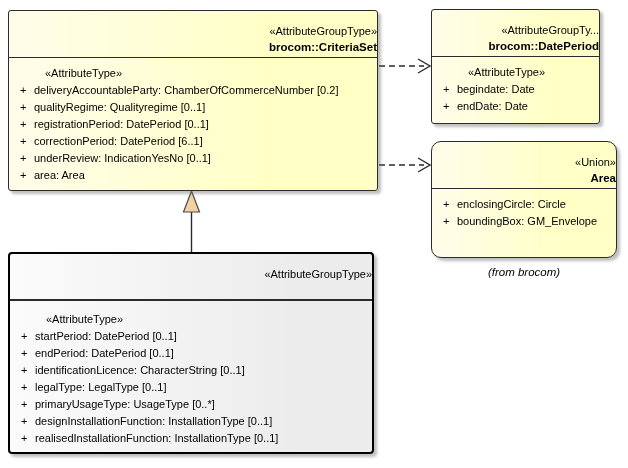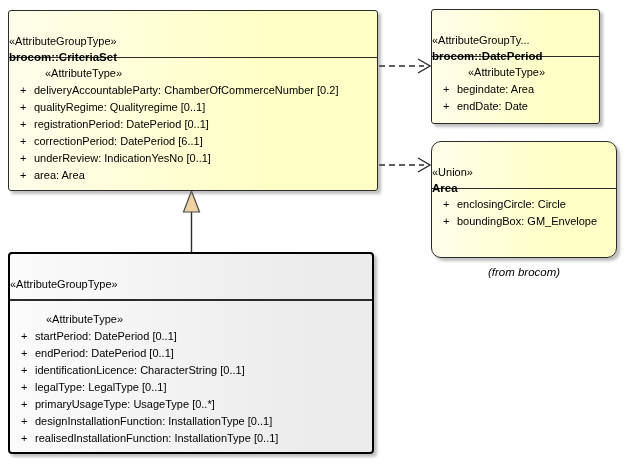--- a/index.html
+++ b/index.html
@@ -14,21 +14,21 @@
     background:linear-gradient(90deg,#fffdea 0%,#ffffc6 70%);
     box-shadow:3px 3px 3px rgba(110,110,110,0.45);
     font-size:11px;line-height:17px;
   }
   .uml-class.highlight{
     border:2.4px solid #000;border-radius:4px;
     background:linear-gradient(90deg,#fbfbfb 0%,#ececec 80%);
   }
   .hdr{
     box-sizing:border-box;height:47px;border-bottom:1.4px solid #2b2b2b;
-    text-align:left;padding-top:23px;
+    text-align:right;padding-top:13px;
   }
   .uml-class.highlight .hdr{border-bottom-width:2.2px;}
   .stereotype{font-size:11px;line-height:15px;white-space:nowrap;overflow:hidden;}
   .cname{font-weight:bold;font-size:11.5px;line-height:17px;white-space:nowrap;overflow:hidden;}
   .attrs{padding-top:7px;}
   .attrs.pad-lg{padding-top:10px;}
   .sect{padding-left:36px;height:17px;white-space:nowrap;overflow:hidden;}
   .row{display:flex;height:17px;white-space:nowrap;overflow:hidden;}
   .vis{box-sizing:border-box;width:25px;padding-left:11px;flex:0 0 auto;}
   .atext{flex:1 1 auto;overflow:hidden;}
@@ -93,21 +93,21 @@
 
   <div class="uml-class" style="left:431px;top:9px;width:169px;height:115px;">
     <div class="hdr">
       <div class="stereotype">«AttributeGroupTy...</div>
       <div class="cname">brocom::DatePeriod</div>
     </div>
     <div class="attrs">
       <div class="sect">«AttributeType»</div>
       <div class="row">
         <span class="vis">+</span>
-        <span class="atext">begindate: Area</span>
+        <span class="atext">begindate: Date</span>
       </div>
       <div class="row">
         <span class="vis">+</span>
         <span class="atext">endDate: Date</span>
       </div>
     </div>
   </div>
 
   <div class="uml-class" style="left:431px;top:141px;width:186px;height:117px;border-radius:10px;">
     <div class="hdr">

